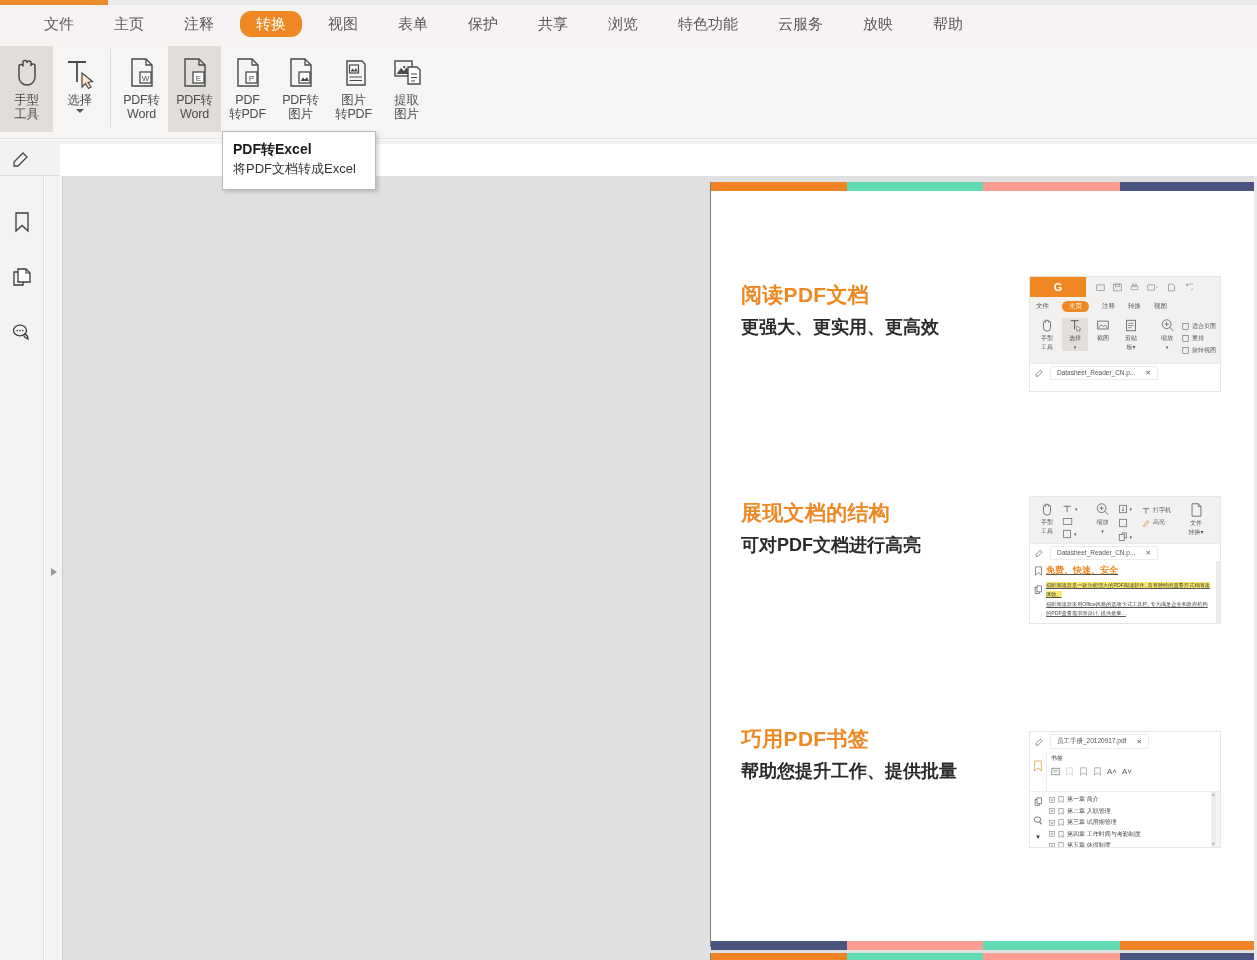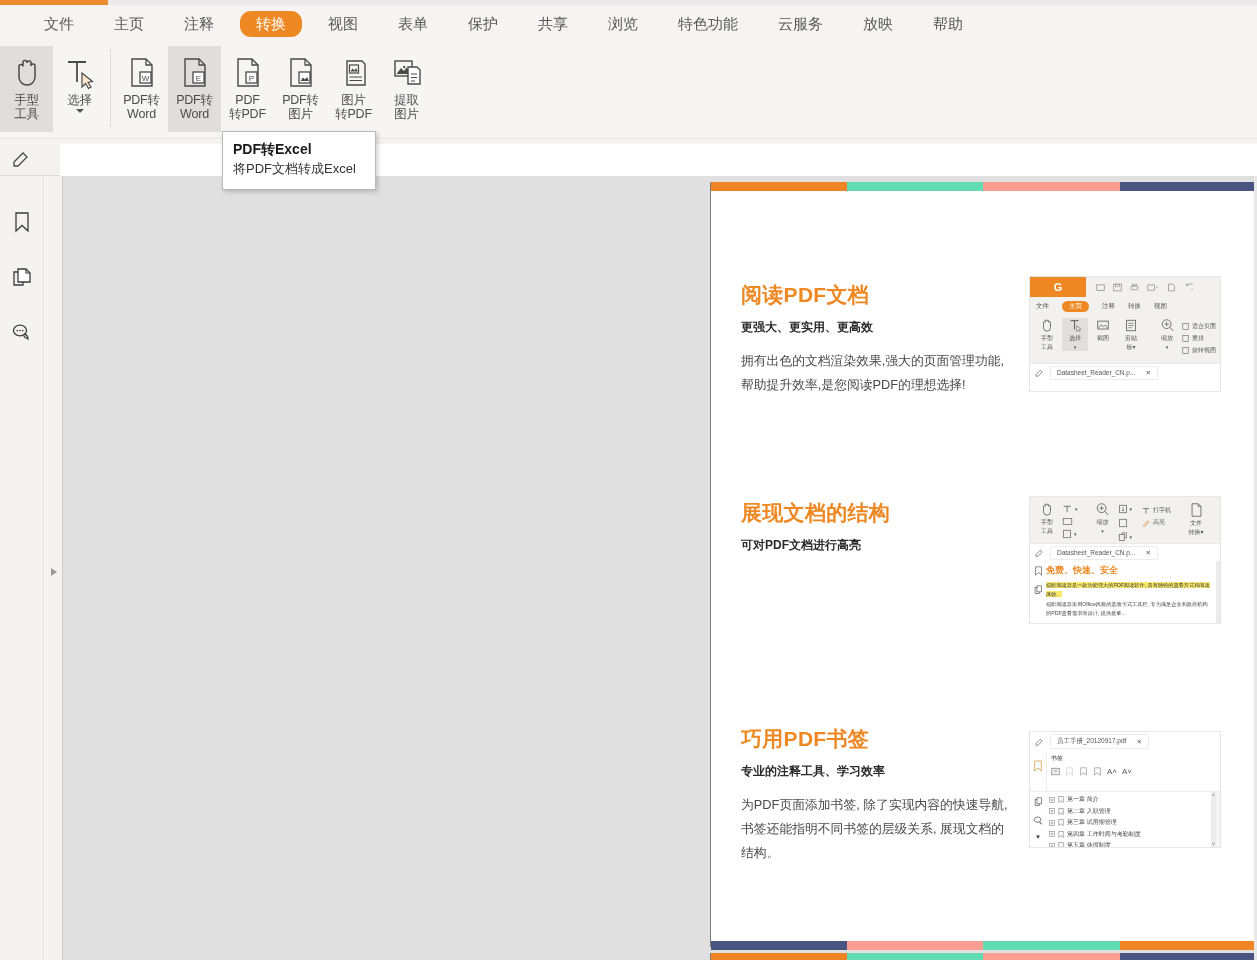--- a/index.html
+++ b/index.html
@@ -149,21 +149,21 @@
     border-left: 1px solid #7a7a7a;
   }
 
   
   .section { position: absolute; left: 30px; width: 512px; }
   .sec-head {
     font-size: 21px; font-weight: bold; color: #ee8822;
     letter-spacing: 0.3px; line-height: 26px;
   }
   .sec-sub {
-    font-size: 12px; font-weight: bold; color: #2a2a2a;
+    font-size: 18px; font-weight: bold; color: #2a2a2a;
     margin-top: 9px; line-height: 21px;
   }
   .sec-body {
     font-size: 12.8px; color: #4a4a4a; line-height: 24px;
     margin-top: 11px; width: 268px;
   }
 
   
   .mini {
     position: absolute; width: 192px;
@@ -402,21 +402,20 @@
       <div class="stripe-row page-bot-stripe" id="stripe-bot">
           <div style="background: rgb(74, 84, 128); width: 136px;"></div>
           <div style="background: rgb(251, 157, 145); width: 136px;"></div>
           <div style="background: rgb(97, 220, 178); width: 137px;"></div>
           <div style="background: rgb(240, 131, 38); width: 137px;"></div>
         </div>
 
       <div class="section" style="top:100px;">
         <div class="sec-head">阅读PDF文档</div>
         <div class="sec-sub">更强大、更实用、更高效</div>
-        <div class="sec-body">拥有出色的文档渲染效果,强大的页面管理功能, 帮助提升效率,是您阅读PDF的理想选择!</div>
       </div>
 
       <div class="mini mini-sh1" style="top:94px;">
         <div class="mini-top">
           <div class="mini-logo">G</div>
           <div class="mini-qat">
             <svg width="9" height="9" viewBox="0 0 12 12">
                 <rect x="1" y="2.5" width="10" height="7.5" fill="none" stroke="#8d8d8d" stroke-width="1"></rect>
               </svg>
             <svg width="9" height="9" viewBox="0 0 12 12">
@@ -622,37 +621,36 @@
         <div class="mini-body" style="display:flex;height:62px;">
           <div class="mini-rail">
             <svg width="9" height="10" viewBox="0 0 12 13">
                 <path d="M2 1 L10 1 L10 12 L6 8.6 L2 12 Z" fill="none" stroke="#555" stroke-width="0.9"></path>
               </svg>
             <svg width="9" height="10" viewBox="0 0 12 13">
                 <rect x="1.5" y="3" width="6" height="8" fill="none" stroke="#555" stroke-width="0.9"></rect>
                 <rect x="4" y="1" width="6" height="8" fill="#fff" stroke="#555" stroke-width="0.9"></rect>
               </svg>
           </div>
-          <div style="flex:1;padding:3px 5px 0 0;">
+          <div style="flex:1;padding:3px 5px 0 0;text-decoration:underline;">
             <div class="mini-head-orange">免费、快速、安全</div>
             <div style="margin-top:4px;line-height:8.5px;">
               <span class="hl">福昕阅读器是一款功能强大的PDF阅读软件, 具有独特的查看方式和阅读体验。</span>
             </div>
             <div style="margin-top:2px;line-height:8.5px;color:#444;">
               <span>福昕阅读器采用Office风格的选项卡式工具栏, 专为满足企业和政府机构的PDF查看需求而设计, 提供批量...</span>
             </div>
           </div>
           <div style="width:4px;background:#ececec;"></div>
         </div>
       </div>
 
       <div class="section" style="top:544px;">
         <div class="sec-head">巧用PDF书签</div>
-        <div class="sec-sub">专业的注释工具、学习效率</div>
-        <div class="sec-body">为PDF页面添加书签, 除了实现内容的快速导航, 书签还能指明不同书签的层级关系, 展现文档的结构。</div>
+        <div class="sec-sub">帮助您提升工作、提供批量</div>
       </div>
 
       <div class="mini mini-sh1" style="top:549px;">
         <div class="mini-filetab" style="border-top:none;height:19px;">
           <svg width="9" height="9" viewBox="0 0 12 12">
               <path d="M1.5 8.5 L7 3 L9.5 5.5 L4 11 L1.5 11 Z" fill="none" stroke="#555" stroke-width="0.9"></path>
             </svg>
           <div class="mini-filetab-chip">
             <span>员工手册_20120917.pdf</span>
             <span style="font-weight:bold;">✕</span>

